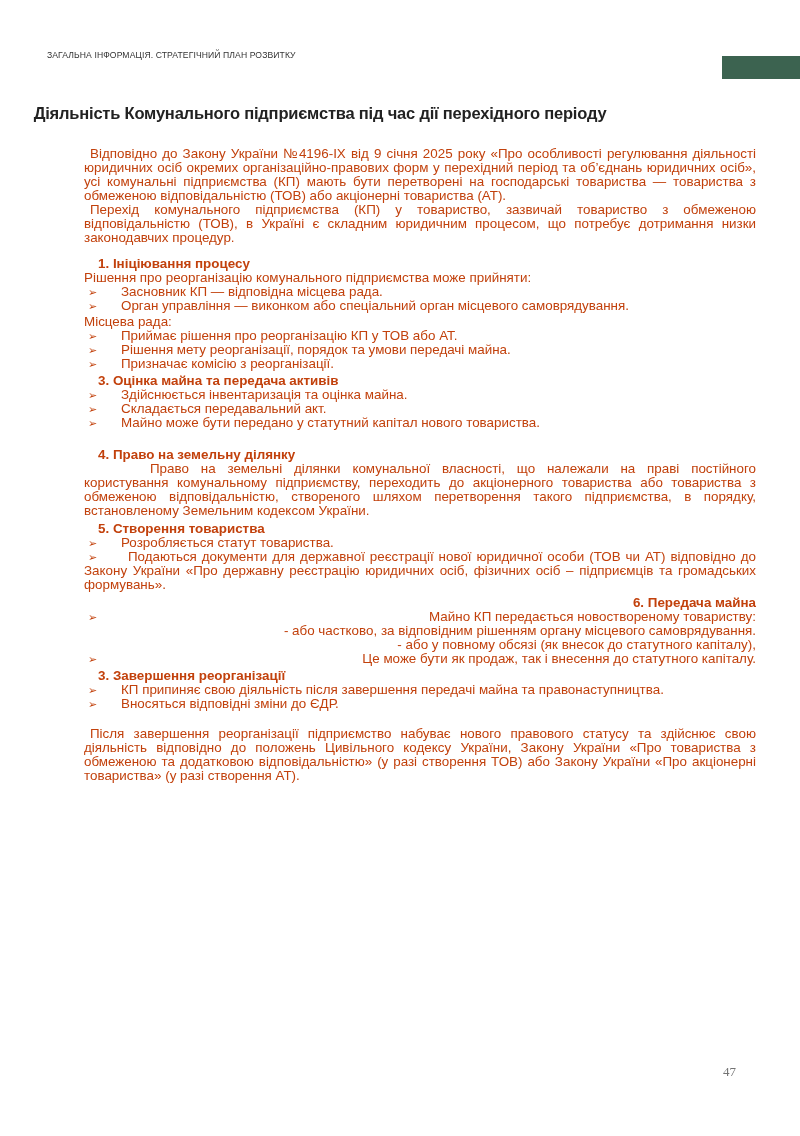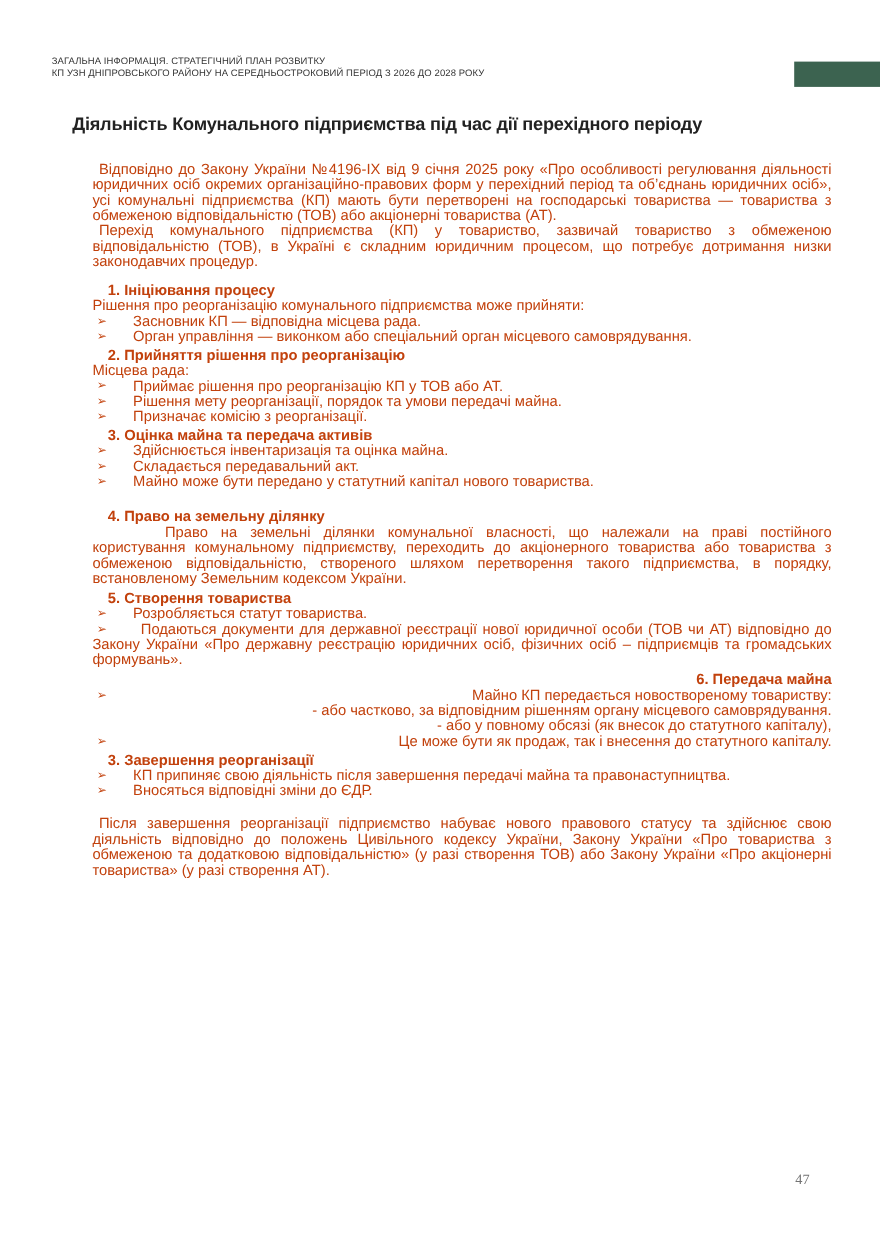--- a/index.html
+++ b/index.html
@@ -4,21 +4,21 @@
 <style>
   html, body { margin: 0; padding: 0; background: #ffffff; }
   body { width: 800px; height: 1136px; position: relative; overflow: hidden;
          font-family: "DejaVu Sans", sans-serif; color: #222; }
   .hdr { position: absolute; left: 47px; top: 50px; font-size: 8.6px; line-height: 11px;
          color: #333; letter-spacing: 0.1px; font-family: "Liberation Sans", sans-serif; }
   .hdr div { white-space: nowrap; }
   .hdr-bar { position: absolute; left: 722px; top: 56px; width: 78px; height: 23px; background: #3c6350; }
   .title { position: absolute; left: 0; width: 640px; top: 104px; text-align: center;
            font-family: "Liberation Sans", sans-serif; font-weight: bold; font-size: 16.5px;
-           color: #222; letter-spacing: -0.2px; margin-left: 32px; }
+           color: #222; letter-spacing: -0.2px; }
   .body { position: absolute; left: 84px; width: 672px; top: 147px;
           font-family: "Liberation Sans", sans-serif; font-size: 13.4px; line-height: 14px; color: #c2410c; }
   p { margin: 0; }
   .para { text-align: justify; text-indent: 6px; }
   .gap { height: 9px; }
   .sec-title { font-weight: bold; margin: 3px 0 0 0; }
   .sec-title.i1 { padding-left: 14px; }
   .sec-title.i4 { padding-left: 14px; }
   .sub-lead { padding-left: 0; }
   .bul { position: relative; padding-left: 37px; }
@@ -29,41 +29,39 @@
   .land { text-align: justify; text-indent: 66px; }
   .pgnum { position: absolute; left: 723px; top: 1064px; font-family: "Liberation Serif", serif;
            font-size: 13px; color: #737373; }
 </style>
 </head>
 <body>
 
 <div>
   <div class="hdr">
     <div>ЗАГАЛЬНА ІНФОРМАЦІЯ. СТРАТЕГІЧНИЙ ПЛАН РОЗВИТКУ</div>
-    <div>КП УЗН ДНІПРОВСЬКОГО РАЙОНУ  НА СЕРЕДНЬОСТРОКОВИЙ ПЕРІОД З 2026 ДО 2028 РОКУ</div>
   </div>
   <div class="hdr-bar"></div>
 </div>
 
 <div class="title">Діяльність Комунального підприємства під час дії перехідного періоду</div>
 
 <div class="body">
   <p class="para">Відповідно до Закону України №4196-IX від 9 січня 2025 року «Про особливості регулювання діяльності юридичних осіб окремих організаційно-правових форм у перехідний період та об’єднань юридичних осіб», усі комунальні підприємства (КП) мають бути перетворені на господарські товариства — товариства з обмеженою відповідальністю (ТОВ) або акціонерні товариства (АТ).</p>
   <p class="para">Перехід комунального підприємства (КП) у товариство, зазвичай товариство з обмеженою відповідальністю (ТОВ), в Україні є складним юридичним процесом, що потребує дотримання низки законодавчих процедур.</p>
   <div class="gap"></div>
 
   <div>
     <p class="sec-title i1">1. Ініціювання процесу</p>
     <p class="sub-lead">Рішення про реорганізацію комунального підприємства може прийняти:</p>
     <p class="bul"><span class="mk">➢</span><span>Засновник КП — відповідна місцева рада.</span></p>
     <p class="bul"><span class="mk">➢</span><span>Орган управління — виконком або спеціальний орган місцевого самоврядування.</span></p>
   </div>
 
   <div style="margin-top:2px;">
-    <p class="sec-title i1">2. Прийняття рішення про реорганізацію</p>
     <p class="sub-lead">Місцева рада:</p>
     <p class="bul"><span class="mk">➢</span><span>Приймає рішення про реорганізацію КП у ТОВ або АТ.</span></p>
     <p class="bul"><span class="mk">➢</span><span>Рішення мету реорганізації, порядок та умови передачі майна.</span></p>
     <p class="bul"><span class="mk">➢</span><span>Призначає комісію з реорганізації.</span></p>
   </div>
 
   <div style="margin-top:2px;">
     <p class="sec-title i1">3. Оцінка майна та передача активів</p>
     <p class="bul"><span class="mk">➢</span><span>Здійснюється інвентаризація та оцінка майна.</span></p>
     <p class="bul"><span class="mk">➢</span><span>Складається передавальний акт.</span></p>

